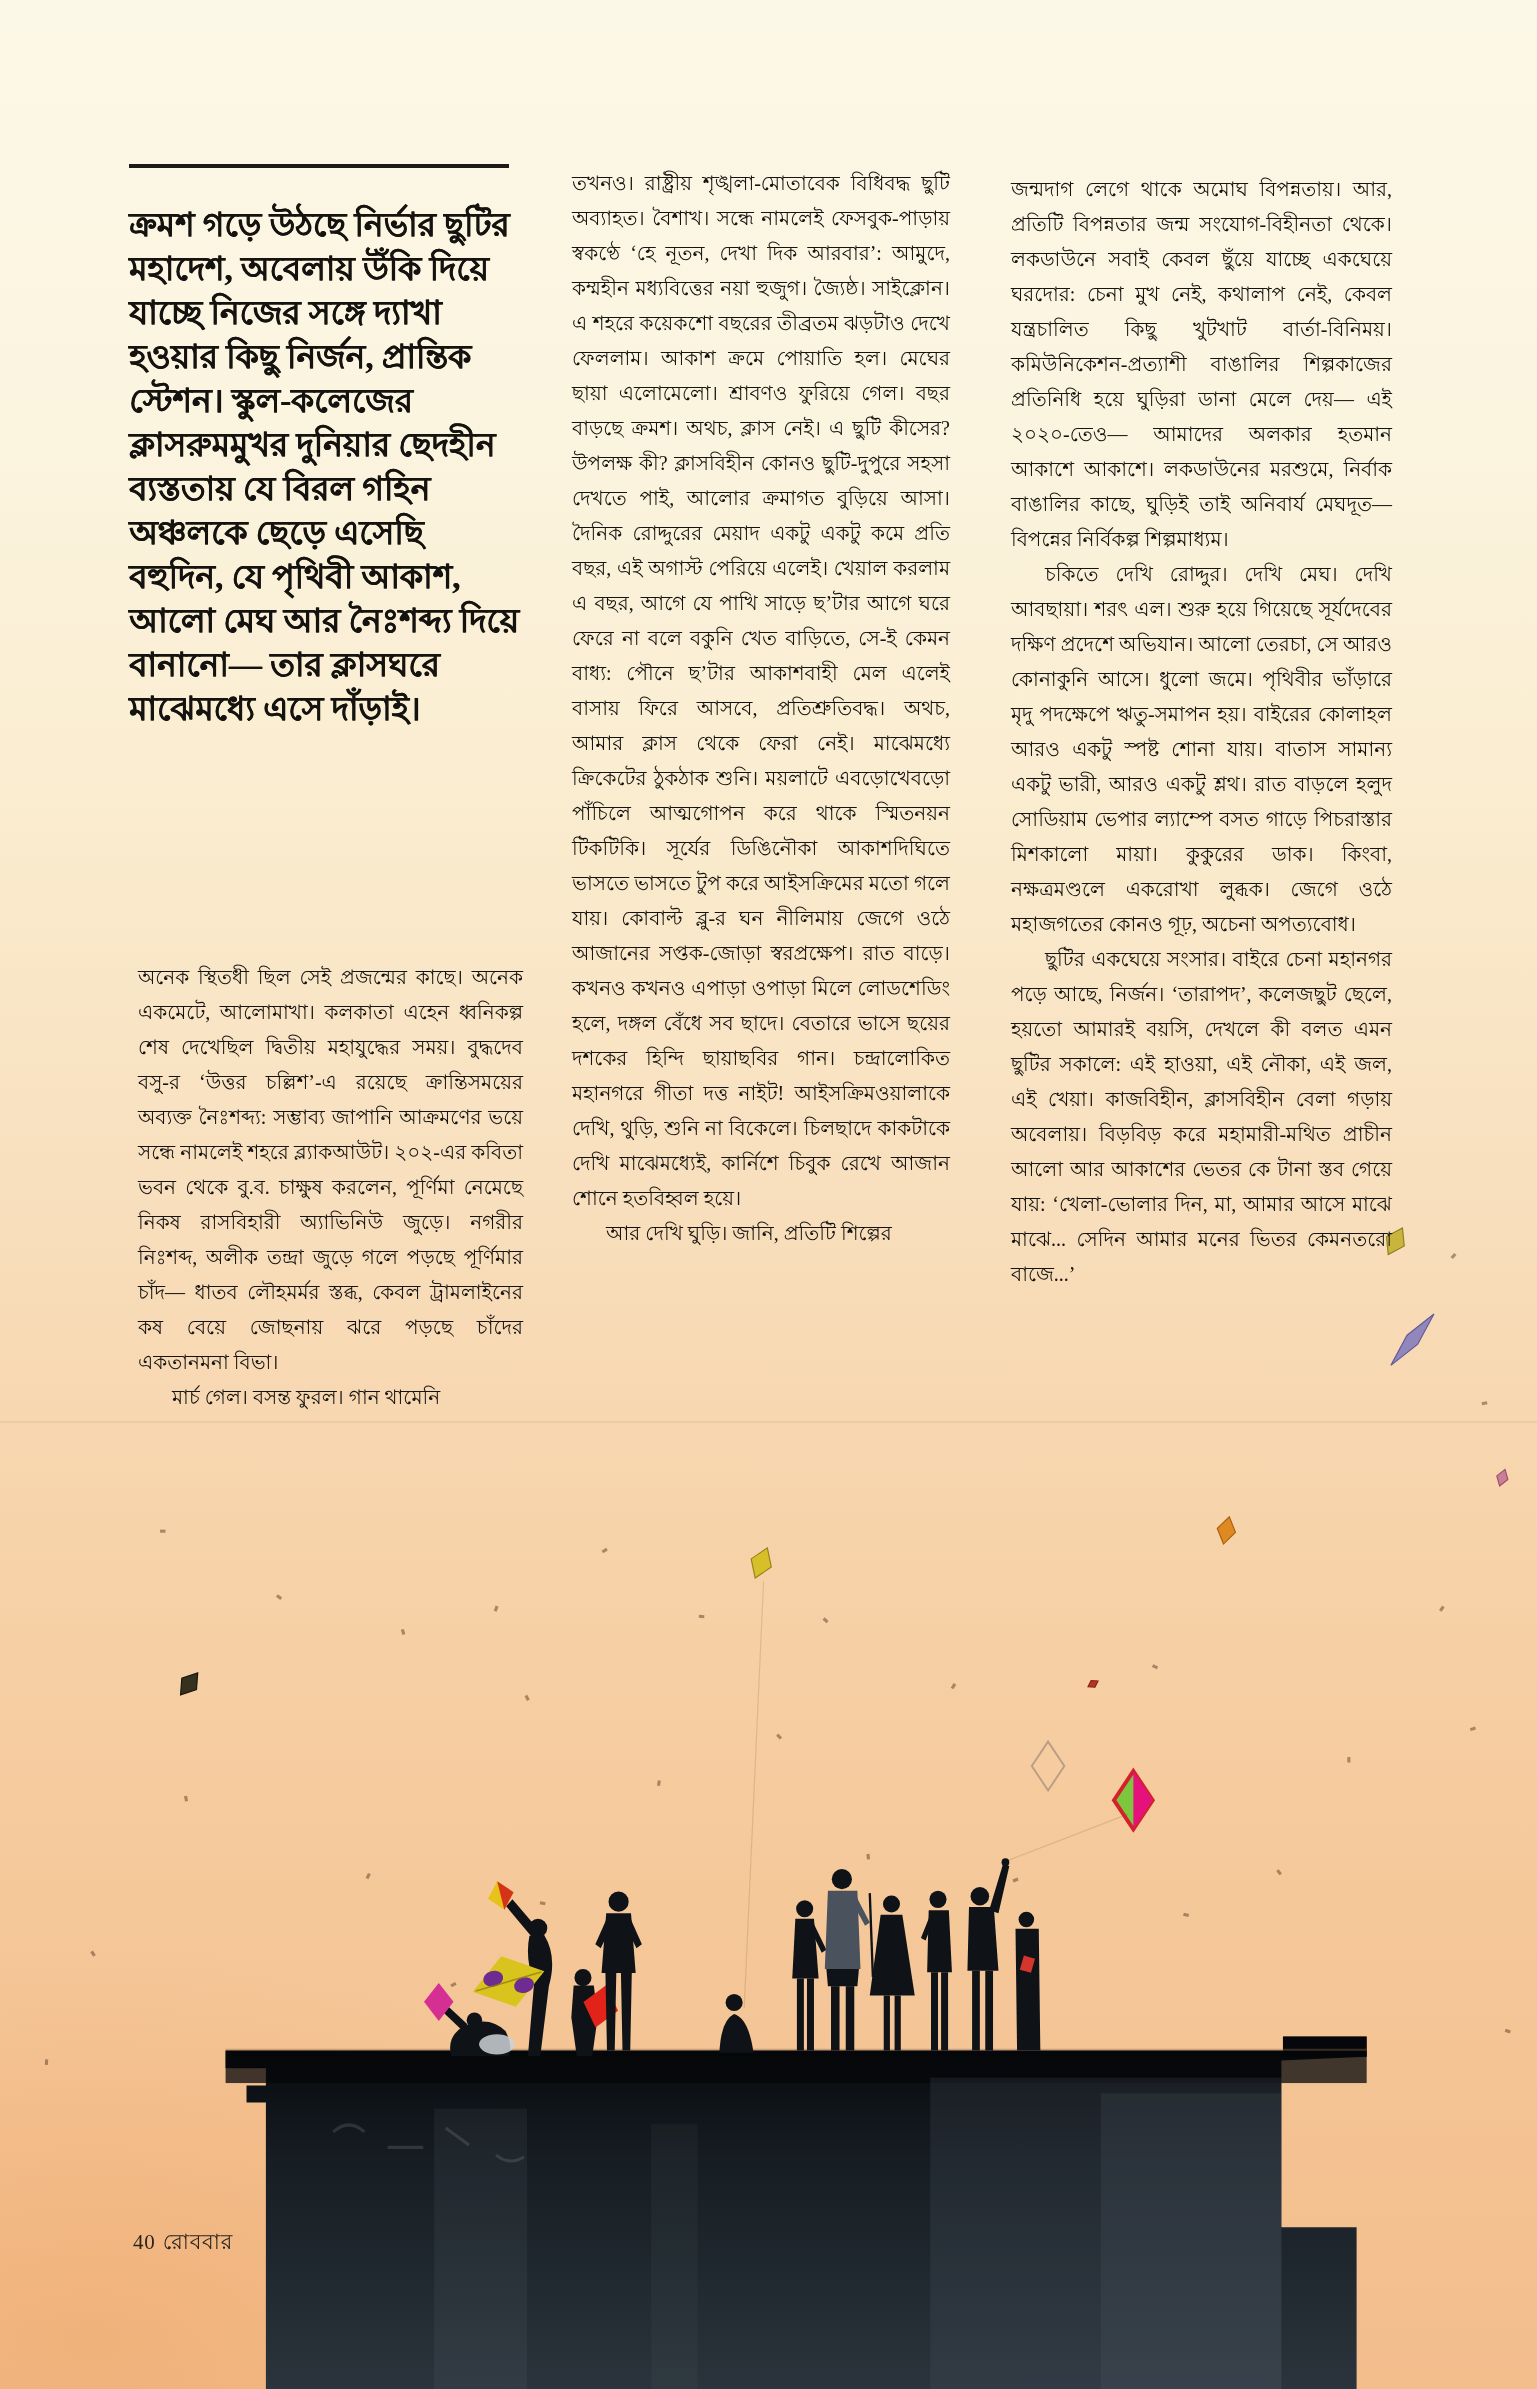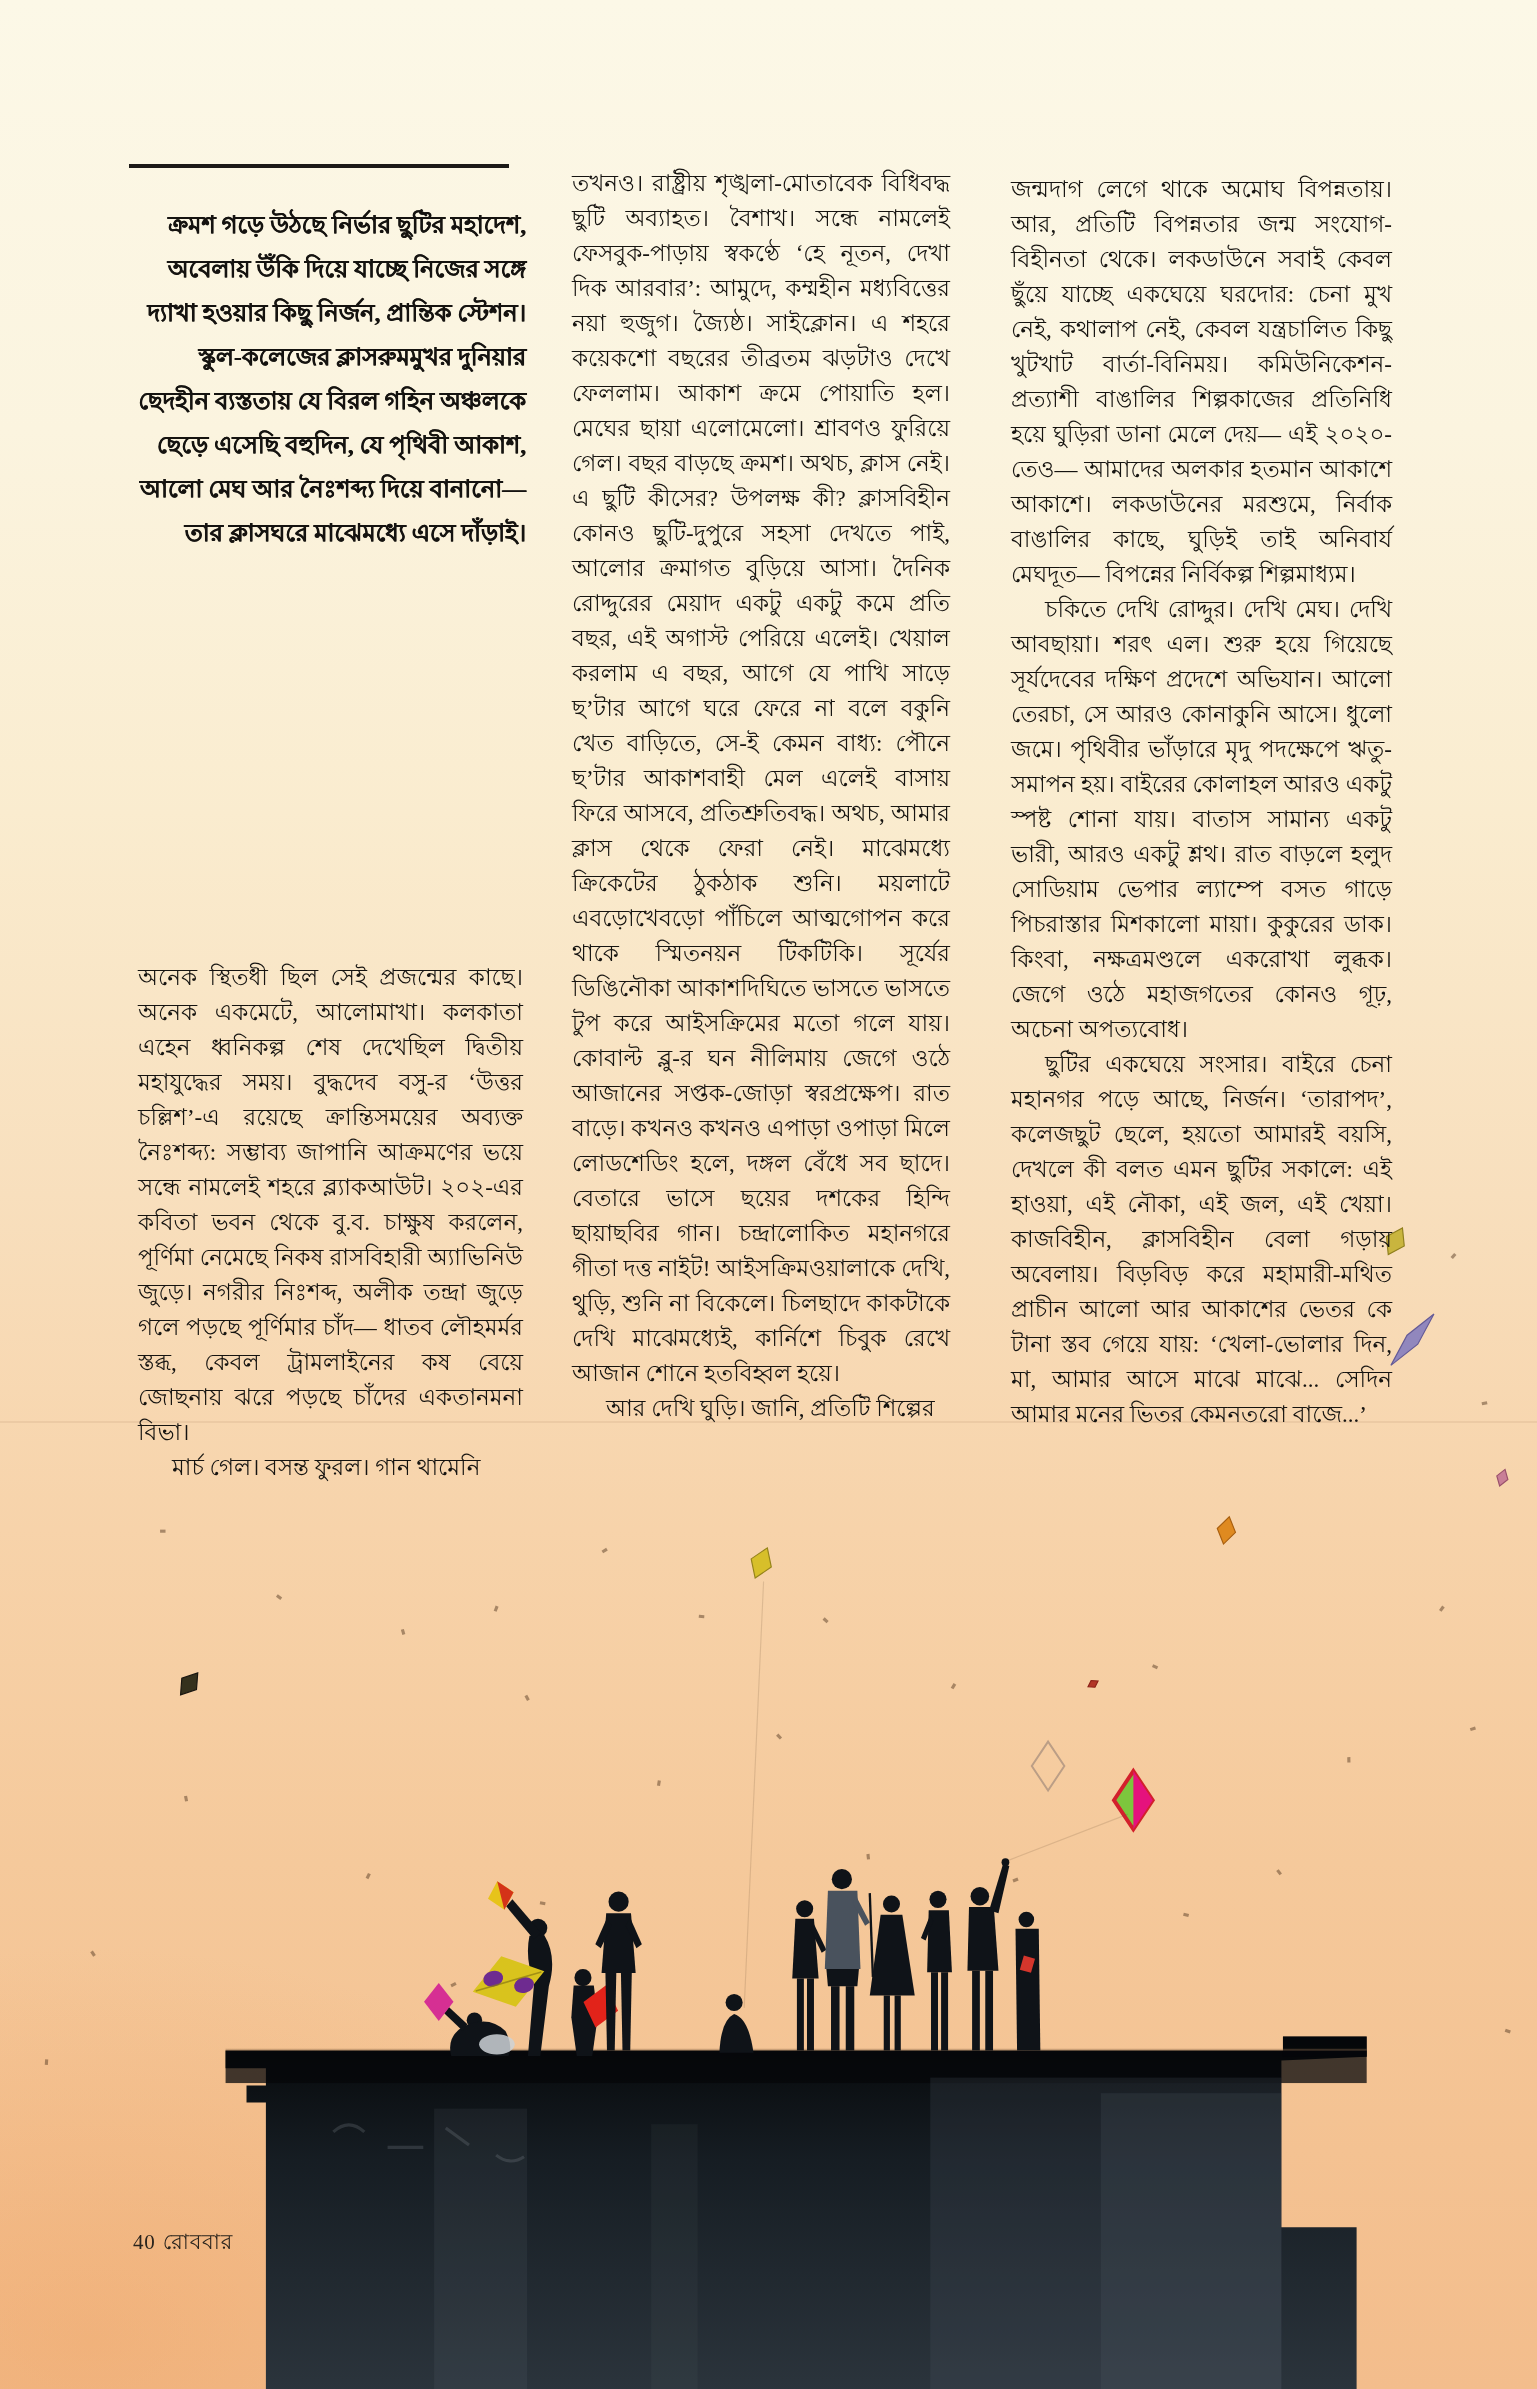--- a/index.html
+++ b/index.html
@@ -8,24 +8,24 @@
     font-family:"Liberation Serif","DejaVu Serif",serif;
     color:var(--ink,#151310);
     background:
       radial-gradient(969px 636px at 6% 98%, rgba(236,158,94,0.38), rgba(236,158,94,0) 62%),
       linear-gradient(180deg,#fcf8e7 0%,#fbf4df 18%,#faeccf 34%,#f8dfbd 50%,#f7d3aa 64%,#f5c99b 78%,#f4c292 90%,#f3bd8c 100%);
   }
   .crease{position:absolute;left:0;top:1421px;width:100%;height:1.6px;background:rgba(160,118,86,0.12);z-index:2;}
   .rule{position:absolute;left:129px;top:164px;width:380px;height:3.9px;background:#1c1a17;z-index:2;}
   .lede{
     position:absolute;left:129px;top:203px;width:397px;z-index:2;
-    font-size:24px;line-height:44px;font-weight:700;text-align:right;
+    font-size:33px;line-height:44px;font-weight:700;text-align:left;
     text-shadow:0.4px 0 0 currentColor;
   }
-  .col{position:absolute;z-index:2;font-size:23px;line-height:35px;text-align:justify;}
+  .col{position:absolute;z-index:2;font-size:20px;line-height:35px;text-align:justify;}
   .col p{margin:0;}
   .col p.indent{text-indent:34px;font-family:Liberation Serif, serif;}
   .col1{left:138px;top:960px;width:385px;}
   .col2{left:572px;top:166px;width:378px;}
   .col3{left:1011px;top:172px;width:381px;}
   .footer{position:absolute;left:133px;top:2226px;z-index:3;font-size:21px;color:#2a241d;letter-spacing:0.8px;}
   .footer .mag{margin-left:1px;}
   #scene{position:absolute;left:0;top:1194px;width:1538px;height:1196px;z-index:1;}
 </style>
 </head>

